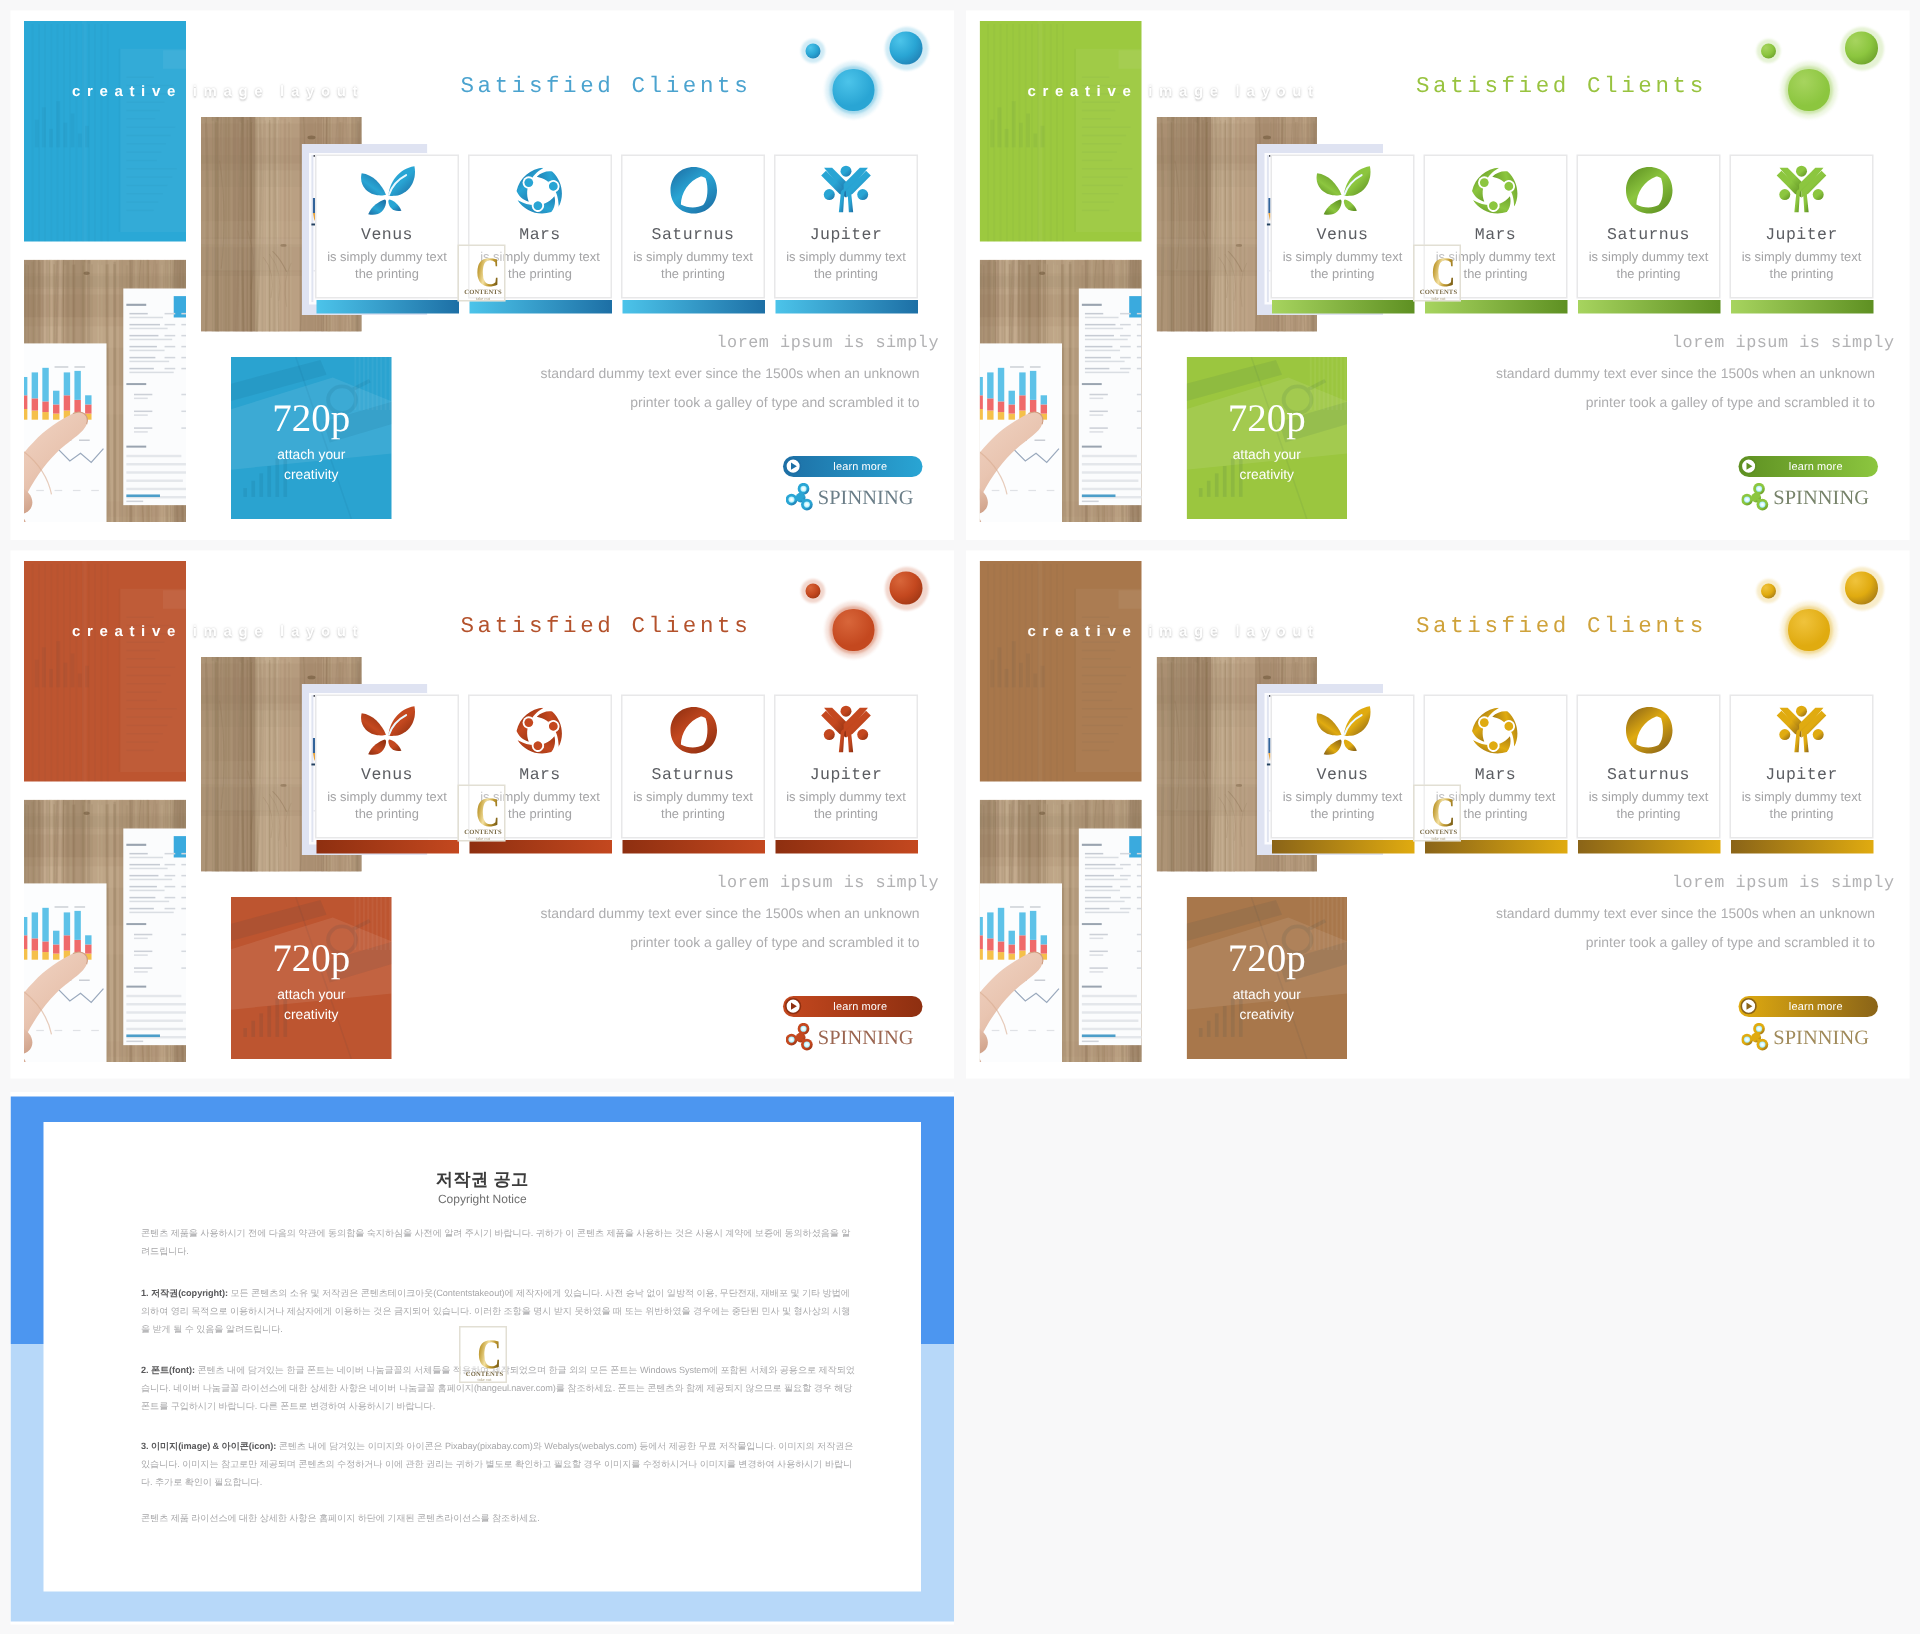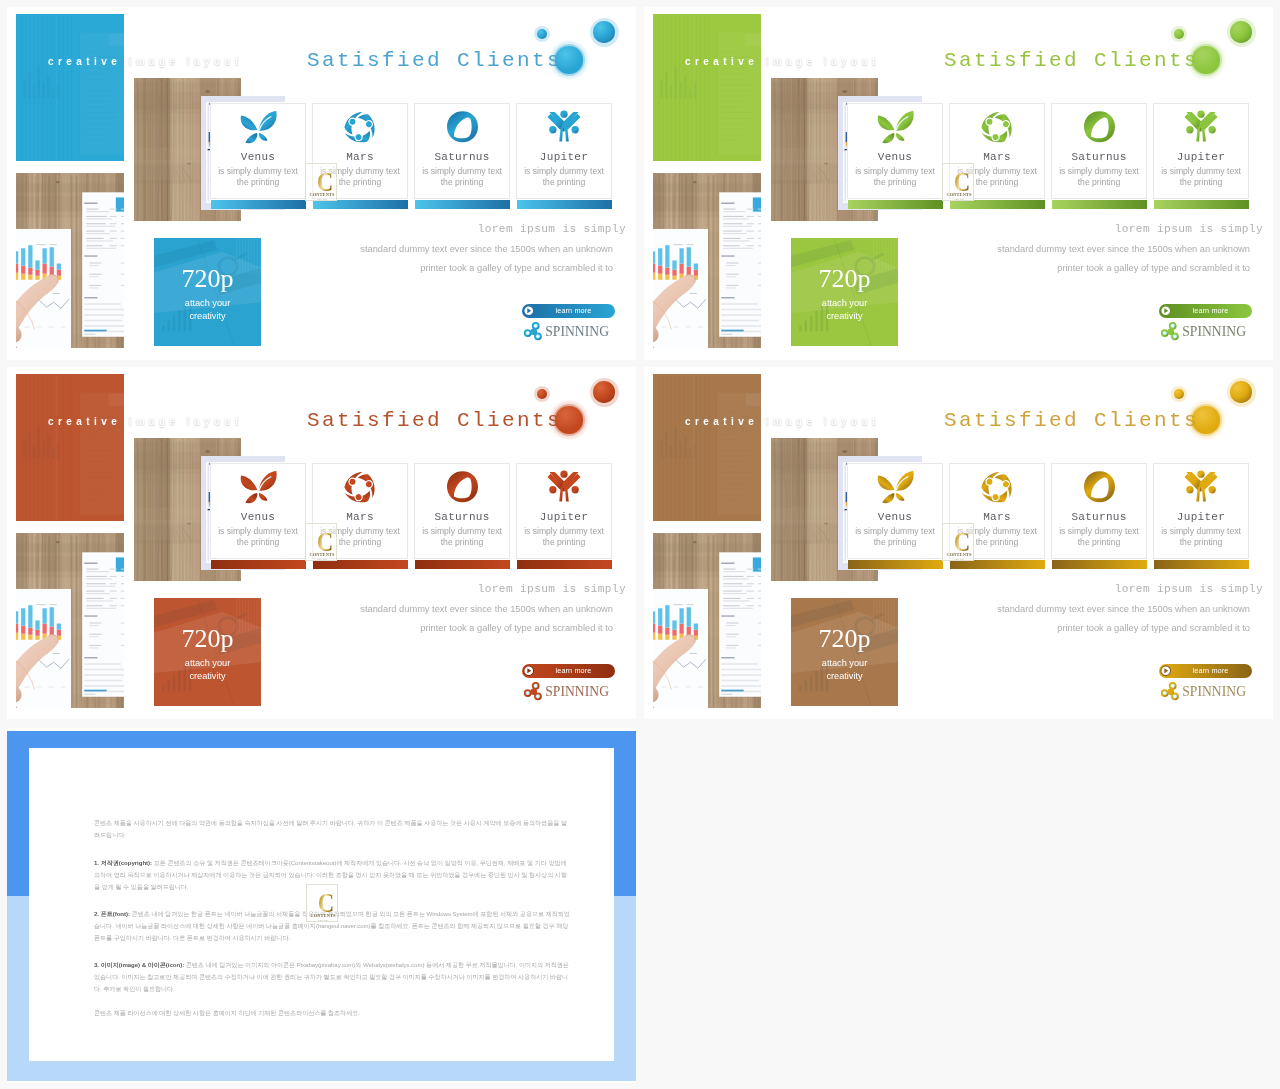--- a/index.html
+++ b/index.html
@@ -30,21 +30,21 @@
   .panel-desk{left:194px;top:89px;width:84px;height:114px;z-index:3;}
 
   
   .kicker{position:absolute;left:41px;top:49px;font-size:10px;letter-spacing:4.43px;
           white-space:nowrap;font-weight:600;z-index:6;}
   .kicker .strong{color:#fff;}
   .kicker .faint{color:#ffffff;text-shadow:0 0 1.4px rgba(150,150,150,.5),0 1px 1px rgba(170,170,170,.35);}
 
   
   .title{position:absolute;left:300px;top:42px;font-family:"Liberation Mono",monospace;
-         font-size:21px;letter-spacing:2.4px;white-space:nowrap;z-index:4;}
+         font-size:15px;letter-spacing:2.4px;white-space:nowrap;z-index:4;}
 
   
   .bub{position:absolute;border-radius:50%;}
 
   
   .cards{position:absolute;left:203px;top:96px;width:409px;height:115px;z-index:5;}
   .card{position:absolute;top:0;width:96px;height:96px;background:#fff;
         border:1px solid #e8e8e9;box-sizing:border-box;}
   .card .ic{position:absolute;left:0;right:0;top:6px;height:32px;text-align:center;}
   .card .cname{position:absolute;left:0;right:0;top:47px;font-family:"Liberation Mono",monospace;
@@ -2759,20 +2759,22 @@
             </linearGradient>
           </defs>
      <text x="16" y="26.8" font-family="Liberation Serif, serif" font-size="28" font-weight="700" fill="url(#wmg)" text-anchor="middle" transform="translate(16,0) scale(0.80,1) translate(-16,0)" transform-origin="16 16">C</text>
      <text x="16" y="32.0" font-family="Liberation Serif, serif" font-size="4.4" font-weight="700" fill="#7a6a45" text-anchor="middle" letter-spacing=".1">CONTENTS</text>
      <text x="16" y="35.8" font-family="Liberation Serif, serif" font-size="2.9" fill="#b0a484" text-anchor="middle">take out</text>
    </svg></div>
   </div>
     <div class="slide s4">
       <div class="cp-blue" style="background:linear-gradient(180deg,#4c96f0 0%,#4c96f0 47.2%,#b7d8f9 47.2%,#b7d8f9 100%);"></div>
    <div class="cp-white"></div>
+   <div class="cp-t1">저작권 공고</div>
+   <div class="cp-t2">Copyright Notice</div>
       <div class="cp-body" style="top:89px;">콘텐츠 제품을 사용하시기 전에 다음의 약관에 동의함을 숙지하심을 사전에 알려 주시기 바랍니다. 귀하가 이 콘텐츠 제품을 사용하는 것은 사용시 계약에 보증에 동의하셨음을 알려드립니다.</div>
       <div class="cp-body" style="top:129px;"><b>1. 저작권(copyright):</b> 모든 콘텐츠의 소유 및 저작권은 콘텐츠테이크아웃(Contentstakeout)에 제작자에게 있습니다. 사전 승낙 없이 일방적 이용, 무단전재, 재배포 및 기타 방법에 의하여 영리 목적으로 이용하시거나 제삼자에게 이용하는 것은 금지되어 있습니다. 이러한 조항을 명시 받지 못하였을 때 또는 위반하였을 경우에는 중단된 민사 및 형사상의 시행을 받게 될 수 있음을 알려드립니다.</div>
       <div class="cp-body" style="top:180px;"><b>2. 폰트(font):</b> 콘텐츠 내에 담겨있는 한글 폰트는 네이버 나눔글꼴의 서체들을 적용하여 제작되었으며 한글 외의 모든 폰트는 Windows System에 포함된 서체와 공용으로 제작되었습니다. 네이버 나눔글꼴 라이선스에 대한 상세한 사항은 네이버 나눔글꼴 홈페이지(hangeul.naver.com)를 참조하세요. 폰트는 콘텐츠와 함께 제공되지 않으므로 필요할 경우 해당 폰트를 구입하시기 바랍니다. 다른 폰트로 변경하여 사용하시기 바랍니다.</div>
       <div class="cp-body" style="top:231px;"><b>3. 이미지(image) &amp; 아이콘(icon):</b> 콘텐츠 내에 담겨있는 이미지와 아이콘은 Pixabay(pixabay.com)와 Webalys(webalys.com) 등에서 제공한 무료 저작물입니다. 이미지의 저작권은 있습니다. 이미지는 참고로만 제공되며 콘텐츠의 수정하거나 이에 관한 권리는 귀하가 별도로 확인하고 필요할 경우 이미지를 수정하시거나 이미지를 변경하여 사용하시기 바랍니다. 추가로 확인이 필요합니다.</div>
       <div class="cp-body" style="top:279px;">콘텐츠 제품 라이선스에 대한 상세한 사항은 홈페이지 하단에 기재된 콘텐츠라이선스를 참조하세요.</div>
       <div class="wm" style="left:299px;top:156px;">
    <svg width="32" height="38" viewBox="0 0 32 38">
      <defs>
             <linearGradient id="wmg" x1="0" y1="0" x2="1" y2=".4">
        <stop offset="0" stop-color="#6e5412"></stop>

